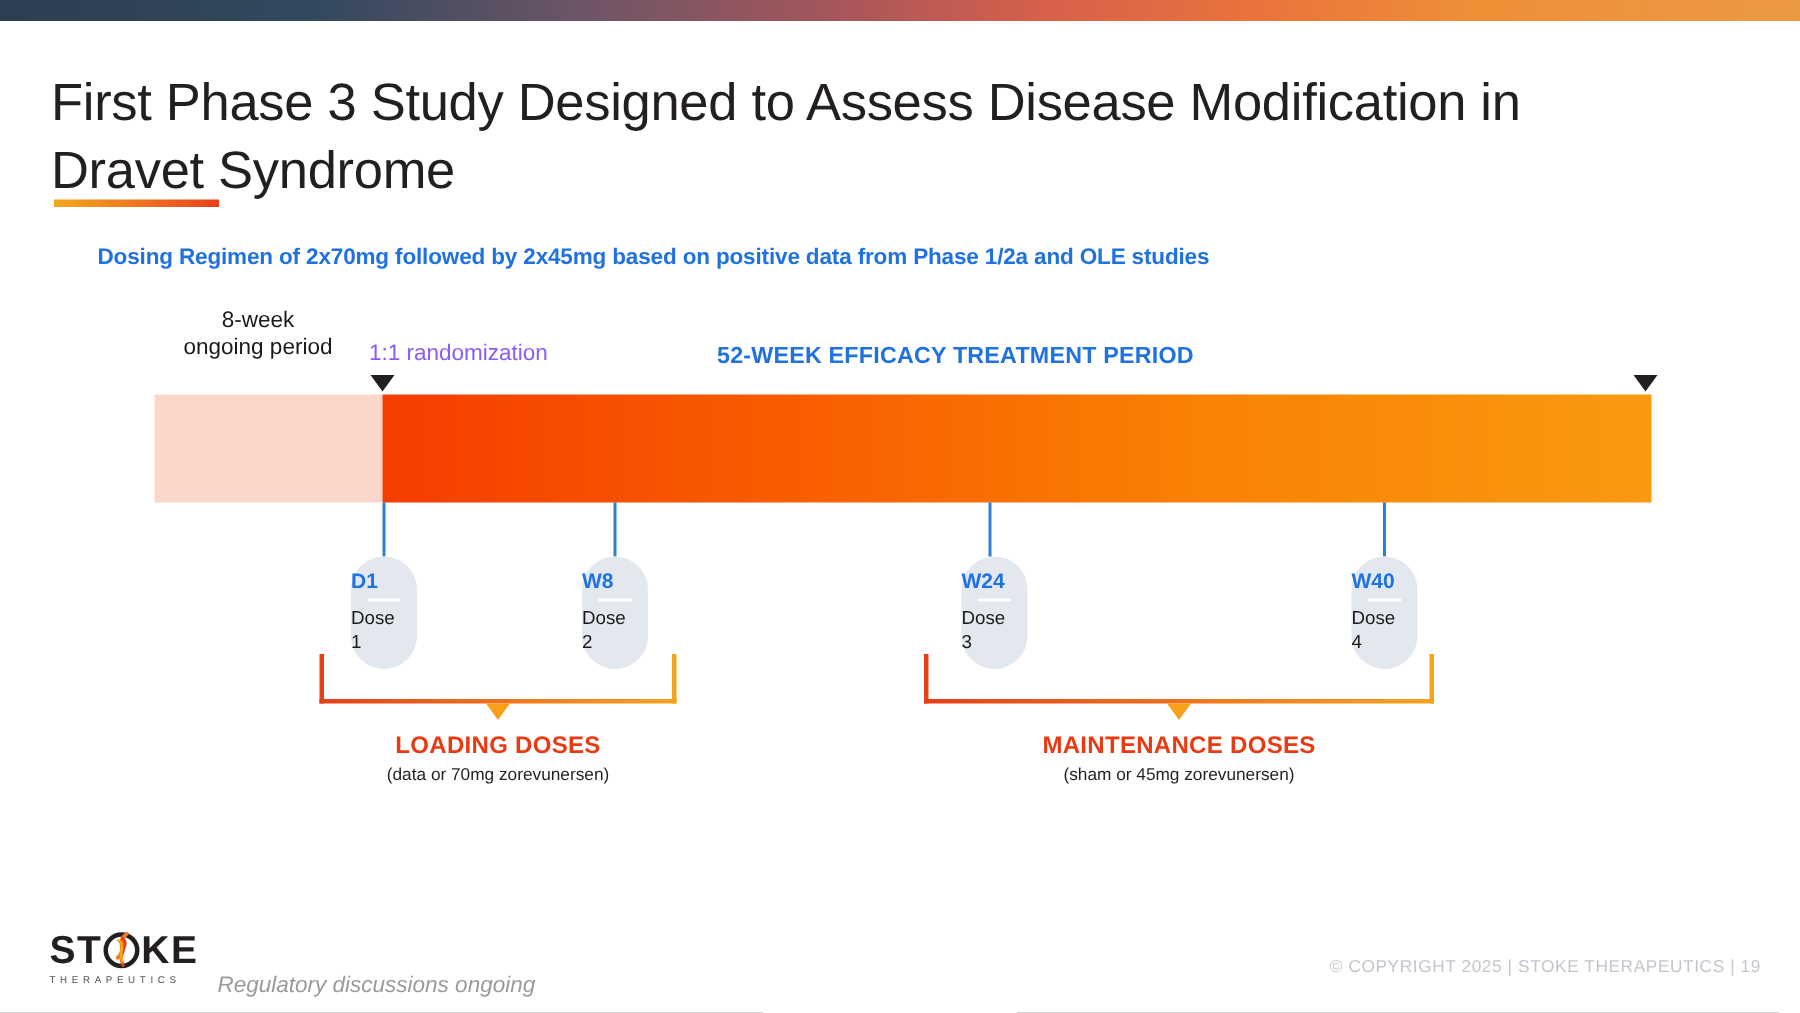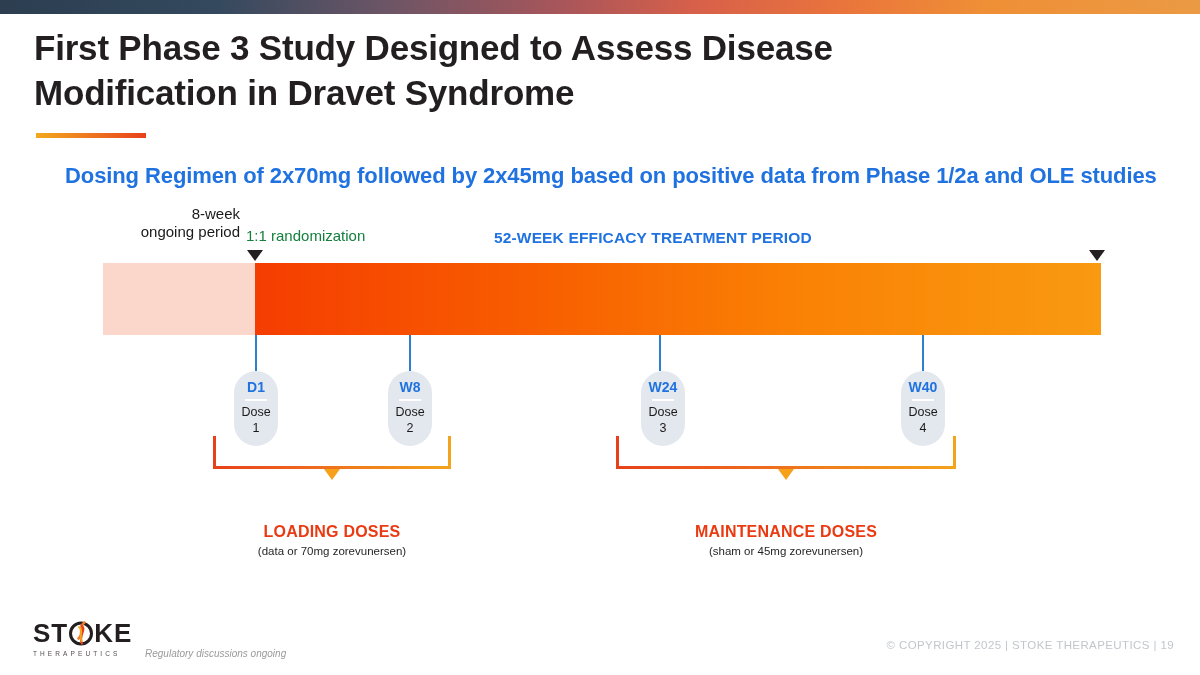--- a/index.html
+++ b/index.html
@@ -30,71 +30,71 @@
         #d7604a 58%,
         #e9743c 70%,
         #ef8f36 82%,
         #eb9a44 100%);
   }
 
   
   .title {
     position: absolute;
     left: 34px;
-    top: 26px;
+    top: 47px;
     width: 980px;
     font-size: 35px;
-    font-weight: bold;
+    font-weight: normal;
     line-height: 1.28;
     color: #231f20;
     letter-spacing: -0.2px;
   }
   .title-accent {
     position: absolute;
     left: 36px;
     top: 133px;
     width: 110px;
     height: 5px;
     background: linear-gradient(90deg, #f2a81d 0%, #ee7020 55%, #e8401a 100%);
   }
 
   
   .subtitle {
     position: absolute;
     left: 65px;
     top: 163px;
-    font-size: 22px;
+    font-size: 15px;
     font-weight: bold;
     color: #1f72e0;
     letter-spacing: -0.1px;
     white-space: nowrap;
   }
 
   
   .lbl-baseline {
     position: absolute;
     left: 104px;
     top: 205px;
     width: 136px;
-    text-align: right;
+    text-align: center;
     font-size: 15px;
     line-height: 1.22;
     color: #1a1a1a;
   }
   .lbl-random {
     position: absolute;
     left: 246px;
     top: 227px;
     font-size: 15px;
-    color: #15803d;
+    color: #8b5cf6;
     white-space: nowrap;
   }
   .lbl-efficacy {
     position: absolute;
-    left: 494px;
+    left: 478px;
     top: 229px;
     font-size: 15.5px;
     font-weight: bold;
     color: #1f72e0;
     white-space: nowrap;
     letter-spacing: 0.15px;
   }
 
   
   .marker {
@@ -135,21 +135,21 @@
     background: #2f7fd0;
   }
 
   
   .pill {
     position: absolute;
     width: 44px;
     height: 75px;
     border-radius: 22px;
     background: #e3e8ee;
-    text-align: center;
+    text-align: left;
     box-sizing: border-box;
     padding-top: 9px;
   }
   .pill-code {
     font-size: 14px;
     font-weight: bold;
     color: #1f72e0;
     line-height: 1;
   }
   .pill-rule {
@@ -197,21 +197,20 @@
   
   .bcaption {
     position: absolute;
     text-align: center;
   }
   .bcaption .b-title {
     font-size: 16px;
     font-weight: bold;
     color: #ea3a12;
     letter-spacing: 0.2px;
-    margin-top: 34px;
   }
   .bcaption .b-sub {
     font-size: 11.5px;
     color: #231f20;
     margin-top: 4px;
   }
 
   
   .logo {
     position: absolute;
@@ -232,21 +231,21 @@
   .logo-sub {
     font-size: 6.5px;
     letter-spacing: 3.1px;
     color: #55504e;
     margin-top: 4px;
   }
   .footnote {
     position: absolute;
     left: 145px;
     top: 648px;
-    font-size: 10px;
+    font-size: 15px;
     font-style: italic;
     color: #9a9a9a;
   }
   .copyright {
     position: absolute;
     right: 26px;
     top: 639px;
     font-size: 11.5px;
     color: #c2c6cc;
     letter-spacing: 0.4px;

